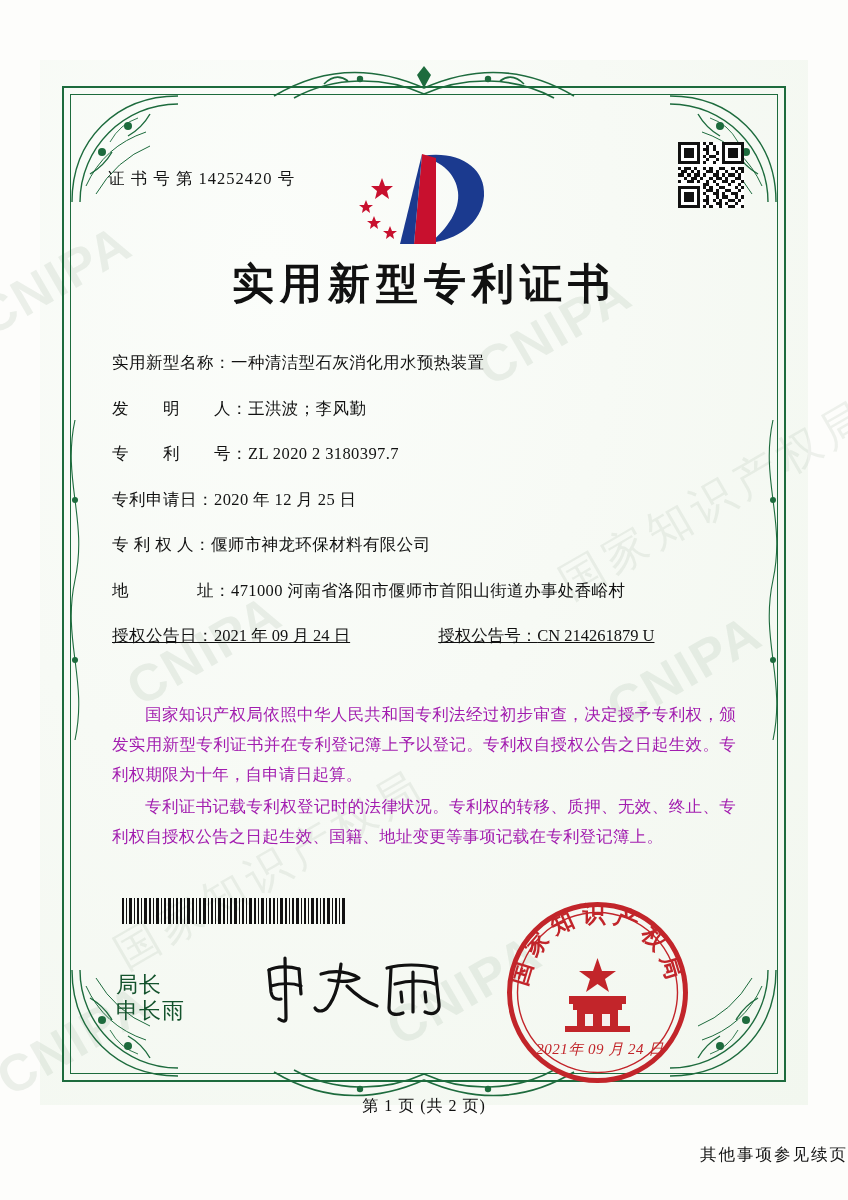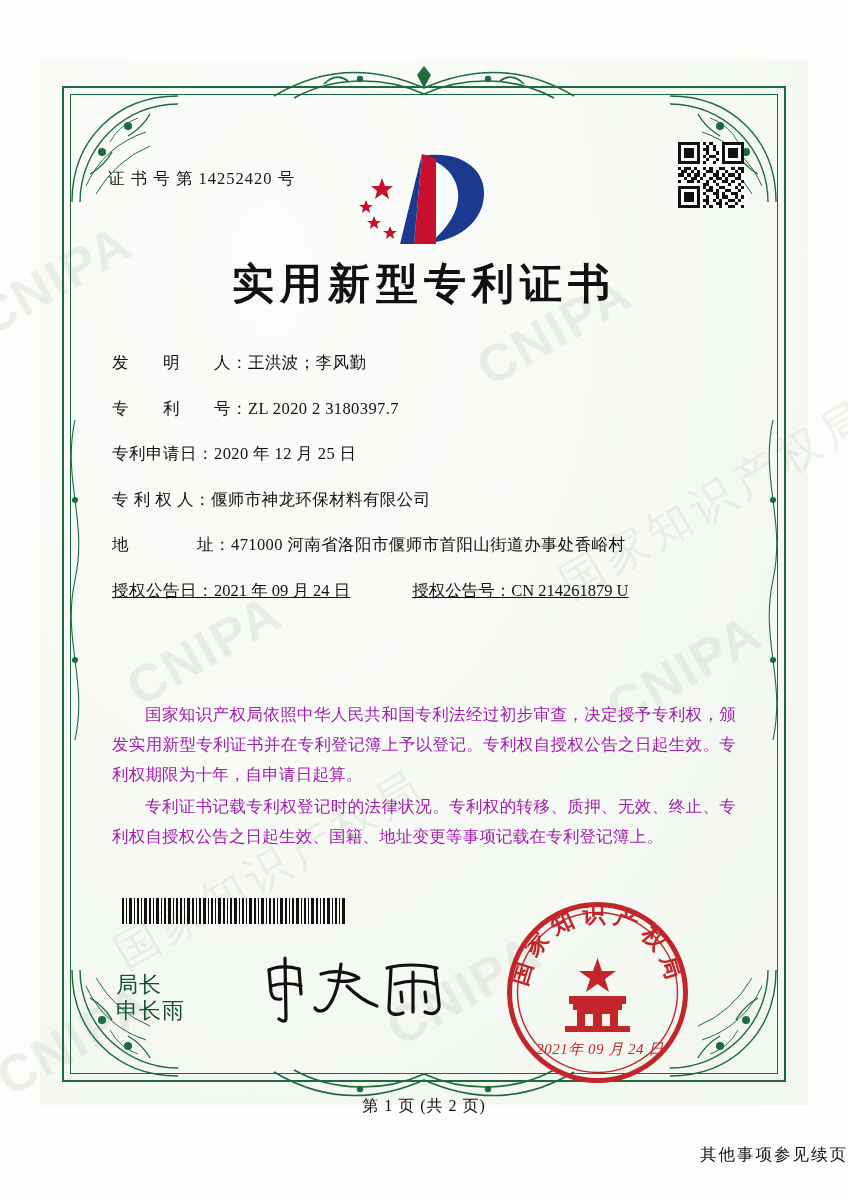--- a/index.html
+++ b/index.html
@@ -135,21 +135,21 @@
     flex: 0 0 auto;
     letter-spacing: 0.5px;
     white-space: nowrap;
   }
   .field-value {
     flex: 1 1 auto;
     letter-spacing: 0.4px;
   }
   .field-row.dual { justify-content: flex-start; text-decoration: underline; }
   .dual .second-label {
-    margin-left: 62px;
+    margin-left: 88px;
     white-space: nowrap;
   }
 
   
   .paras {
     position: absolute;
     left: 112px;
     top: 700px;
     width: 624px;
     font-size: 16.5px;
@@ -463,20 +463,24 @@
       <polygon points="22,52 24,57 29,57 25,60 26,65 22,62 18,65 19,60 15,57 20,57"></polygon>
       <polygon points="30,68 32,73 37,73 33,76 34,81 30,78 26,81 27,76 23,73 28,73"></polygon>
       <polygon points="46,78 48,83 53,83 49,86 50,91 46,88 42,91 43,86 39,83 44,83"></polygon>
     </g>
   </svg>
 
   <div class="title">实用新型专利证书</div>
 
   <div class="fields">
     <div class="field-row">
+      <span class="field-label">实用新型名称：</span>
+      <span class="field-value">一种清洁型石灰消化用水预热装置</span>
+    </div>
+    <div class="field-row">
       <span class="field-label">发　　明　　人：</span>
       <span class="field-value">王洪波；李风勤</span>
     </div>
     <div class="field-row">
       <span class="field-label">专　　利　　号：</span>
       <span class="field-value">ZL 2020 2 3180397.7</span>
     </div>
     <div class="field-row">
       <span class="field-label">专利申请日：</span>
       <span class="field-value">2020 年 12 月 25 日</span>

